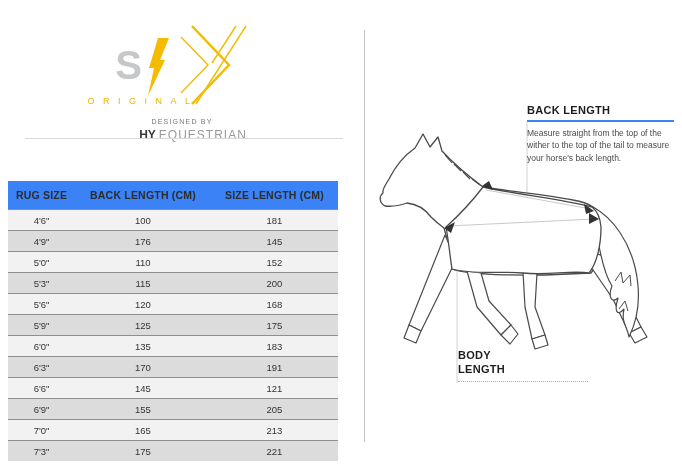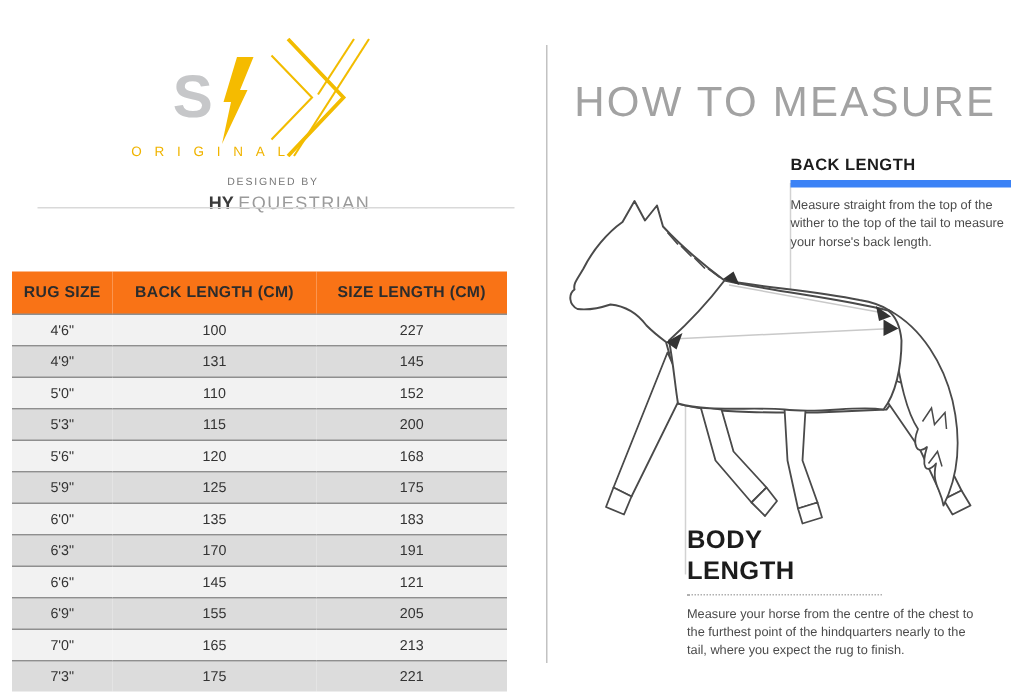--- a/index.html
+++ b/index.html
@@ -18,39 +18,39 @@
     color:#f0b400;letter-spacing:8.5px;}
   .designed-by{margin-top:12px;font-size:7px;color:#777;letter-spacing:1.2px;}
   .designer{margin-top:3px;font-size:12px;letter-spacing:1px;color:#9a9a9a;}
   .designer b{color:#3a3a3a;letter-spacing:0;margin-right:3px;font-weight:800;margin-left:22px;}
   .logo-divider{position:absolute;left:25px;top:138px;width:318px;height:1px;background:#d9d9d9;}
 
   
   .size-table{position:absolute;left:8px;top:181px;width:330px;border-collapse:collapse;
     font-size:9.5px;color:#333;}
   .size-table th{font-size:10.5px;font-weight:700;color:#2c2c2c;height:26px;
-    text-align:center;background:#f97316;letter-spacing:0.2px;}
+    text-align:center;background:#3b82f6;letter-spacing:0.2px;}
   .size-table td{height:18px;text-align:center;border-top:1px solid #8f8f8f;}
   .size-table tr.odd td{background:#f2f2f2;}
   .size-table tr.even td{background:#dcdcdc;}
 
   
   .v-divider{position:absolute;left:364px;top:30px;width:1px;height:412px;background:#c2c2c2;}
 
   
   .right-panel{position:absolute;left:365px;top:0;width:317px;height:466px;}
   .measure-title{position:absolute;left:0;top:52px;width:317px;text-align:center;
     font-size:28px;font-weight:400;color:#a2a2a2;letter-spacing:1.5px;white-space:nowrap;}
   .diagram-svg{position:absolute;left:0;top:95px;}
   .back-length-block{position:absolute;left:162px;top:104px;width:147px;}
   .back-length-block .mg-label{font-size:11px;font-weight:800;color:#1c1c1c;letter-spacing:0.3px;
-    border-bottom:5px solid #3b82f6;padding-bottom:4px;}
+    border-bottom:2px solid #3b82f6;padding-bottom:4px;}
   .mg-desc{margin-top:5px;font-size:8.5px;line-height:1.45;color:#4a4a4a;}
   .body-length-block{position:absolute;left:93px;top:349px;width:192px;}
-  .body-length-block .mg-label{font-size:17px;font-weight:800;color:#1c1c1c;width:62px;
+  .body-length-block .mg-label{font-size:11px;font-weight:800;color:#1c1c1c;width:62px;
     line-height:1.25;letter-spacing:0.3px;}
   .dotted-rule{width:130px;border-bottom:1px dotted #b0b0b0;margin:4px 0 6px 0;}
 </style>
 </head>
 <body>
 
 <div id="canvas">
 
   <div class="left-panel">
 
@@ -81,25 +81,25 @@
           <tr>
             <th>RUG SIZE</th>
             <th>BACK LENGTH (CM)</th>
             <th>SIZE LENGTH (CM)</th>
           </tr>
         </thead>
         <tbody>
           <tr class="odd">
             <td>4'6"</td>
             <td>100</td>
-            <td>227</td>
+            <td>181</td>
           </tr>
           <tr class="even">
             <td>4'9"</td>
-            <td>131</td>
+            <td>176</td>
             <td>145</td>
           </tr>
           <tr class="odd">
             <td>5'0"</td>
             <td>110</td>
             <td>152</td>
           </tr>
           <tr class="even">
             <td>5'3"</td>
             <td>115</td>
@@ -146,21 +146,20 @@
             <td>221</td>
           </tr>
         </tbody>
       </table>
   </div>
 
   <div class="v-divider"></div>
 
   <div class="right-panel">
 
-    <div class="measure-title">HOW TO MEASURE</div>
 
     <svg class="diagram-svg" width="317" height="300" viewBox="0 0 317 300">
 
       <line x1="162" y1="27" x2="162" y2="101" stroke="#d2d2d2" stroke-width="1"></line>
       <line x1="92" y1="137" x2="92" y2="288" stroke="#d2d2d2" stroke-width="1"></line>
 
       <path d="M 18 98
                C 14 101, 14 108, 20 111
                C 28 112, 36 110, 42 108
                C 52 109, 60 114, 66 122
@@ -221,16 +220,15 @@
     </svg>
 
     <div class="back-length-block">
       <div class="mg-label">BACK LENGTH</div>
       <div class="mg-desc">Measure straight from the top of the wither to the top of the tail to measure your horse's back length.</div>
     </div>
 
     <div class="body-length-block">
       <div class="mg-label">BODY LENGTH</div>
       <div class="dotted-rule"></div>
-      <div class="mg-desc">Measure your horse from the centre of the chest to the furthest point of the hindquarters nearly to the tail, where you expect the rug to finish.</div>
     </div>
   </div>
 </div>
 
 </body></html>

